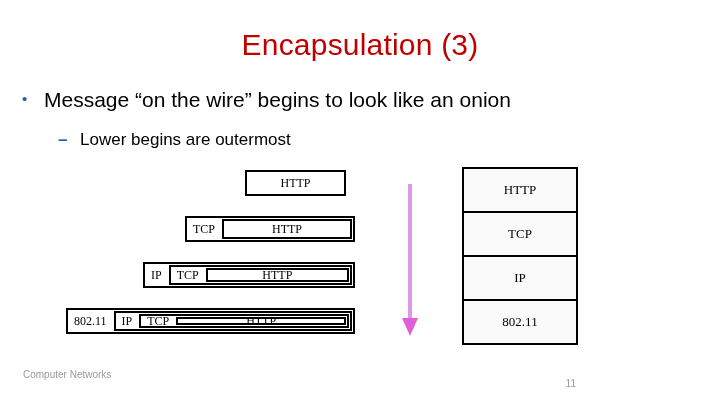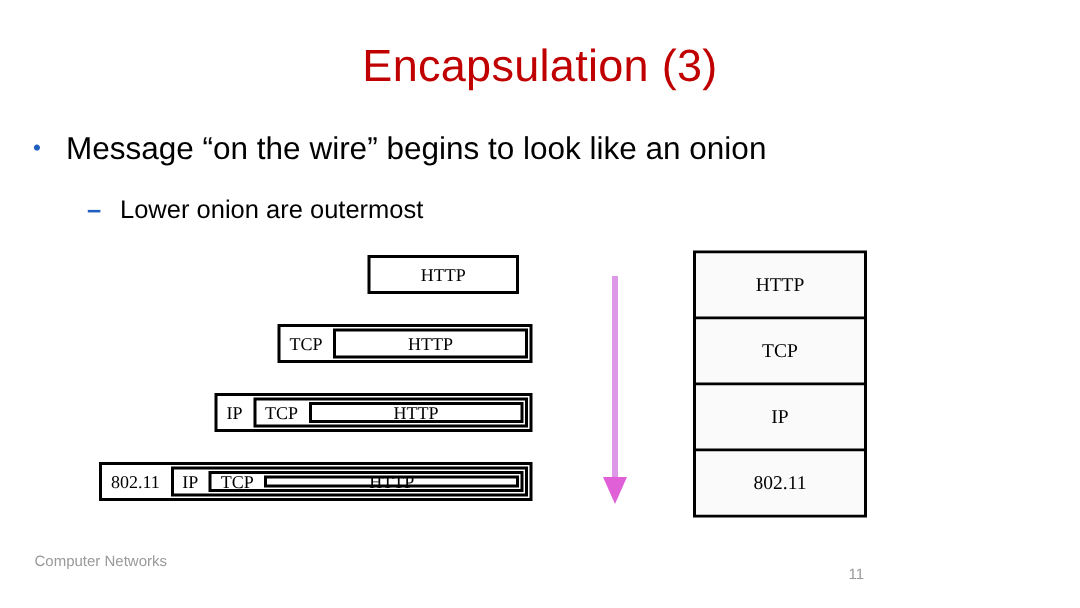--- a/index.html
+++ b/index.html
@@ -175,21 +175,21 @@
 
   <div id="title">Encapsulation (3)</div>
 
   <div id="bullet-1">
     <span class="marker">•</span>
     <span class="btext">Message “on the wire” begins to look like an onion</span>
   </div>
 
   <div id="bullet-2">
     <span class="marker">–</span>
-    <span class="btext">Lower onion are outermost</span>
+    <span class="btext">Lower begins are outermost</span>
   </div>
 
   <div class="enc-row" id="row-http">
     <div class="enc-label" style="flex:1 1 auto;">HTTP</div>
   </div>
 
   <div class="enc-row" id="row-tcp">
     <div class="enc-label">TCP</div>
     <div class="enc-leaf">HTTP</div>
   </div>

